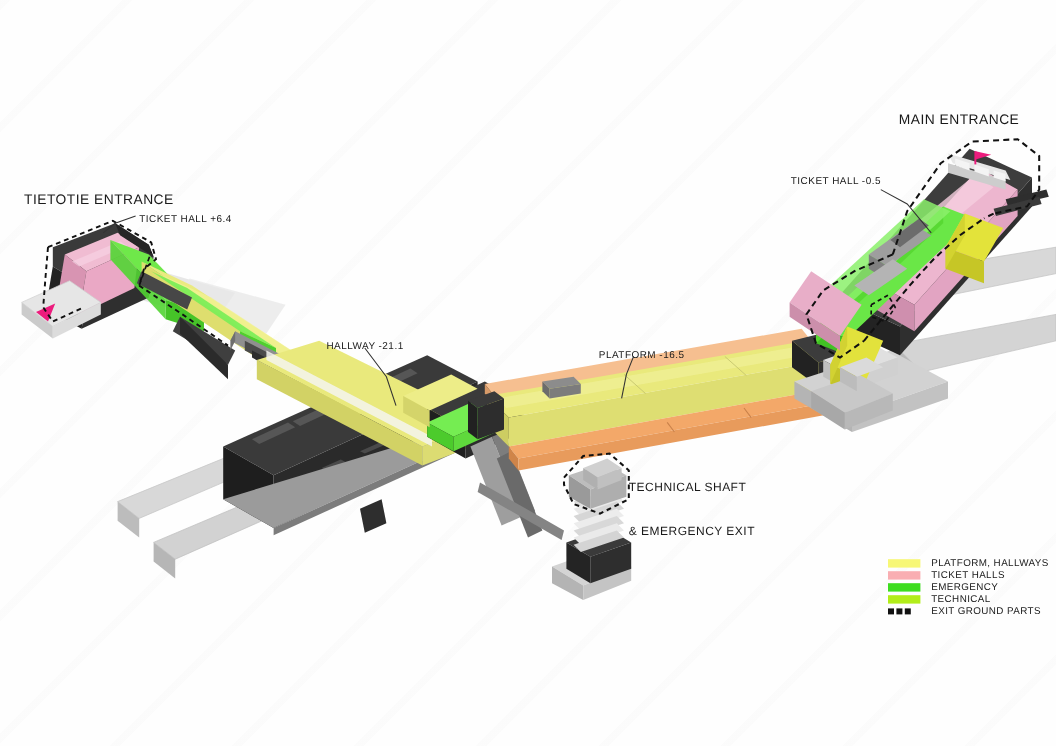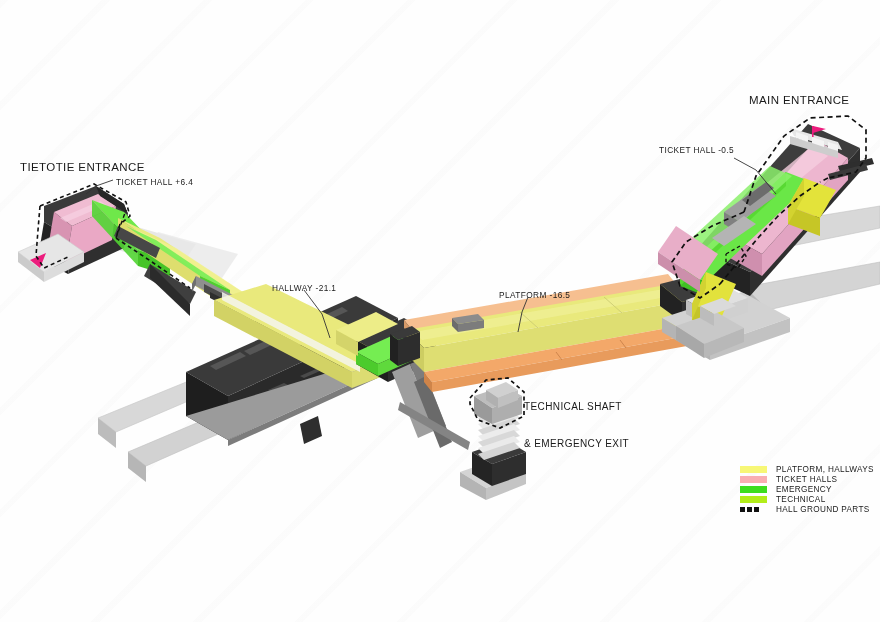--- a/index.html
+++ b/index.html
@@ -388,18 +388,18 @@
       <span class="leg-swatch" style="background:#b2ed1a"></span>
       <span class="leg-text">TECHNICAL</span>
     </div>
 
     <div class="leg-row">
       <span class="leg-dots">
         <i></i>
           <i></i>
           <i></i>
       </span>
-      <span class="leg-text">HALL GROUND PARTS</span>
+      <span class="leg-text">EXIT GROUND PARTS</span>
     </div>
 
   </div>
 
 </div>
 
 </body></html>

